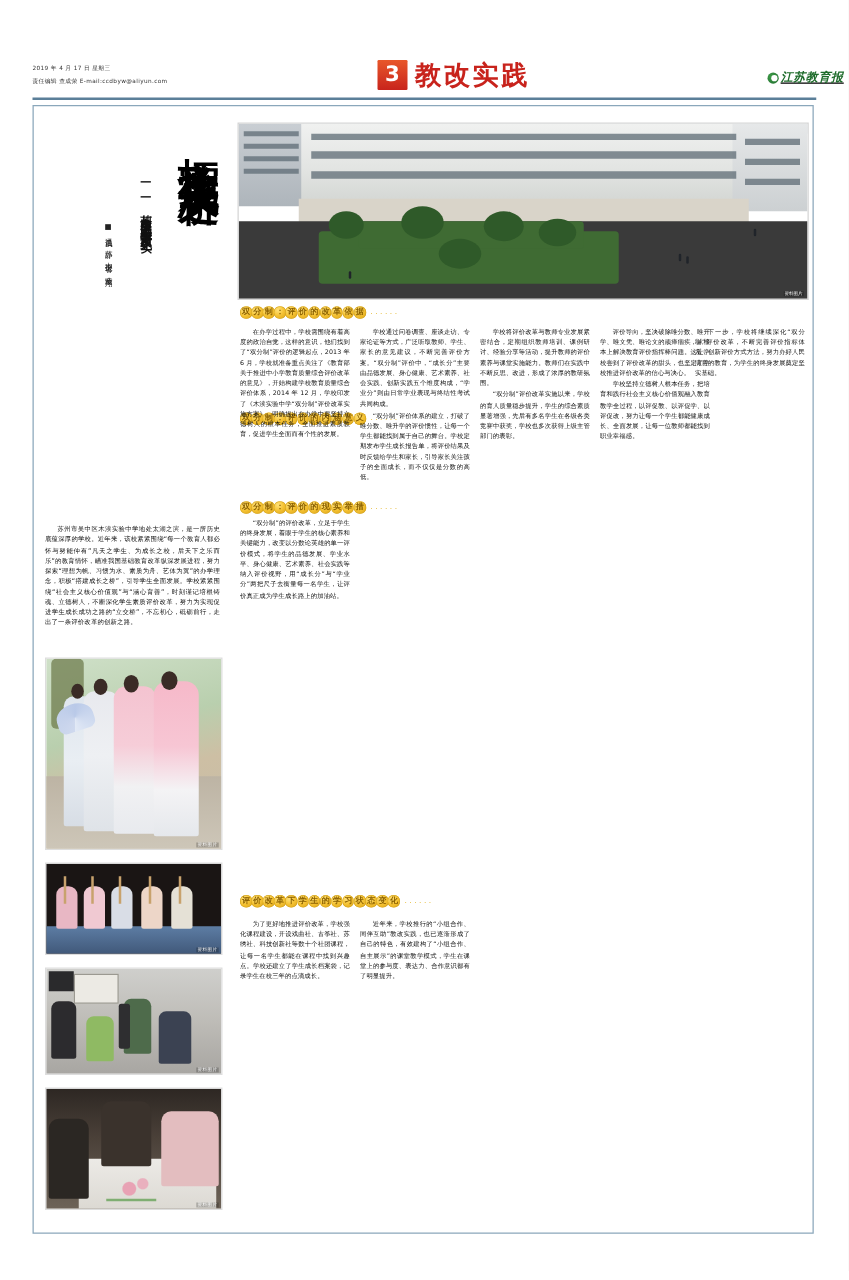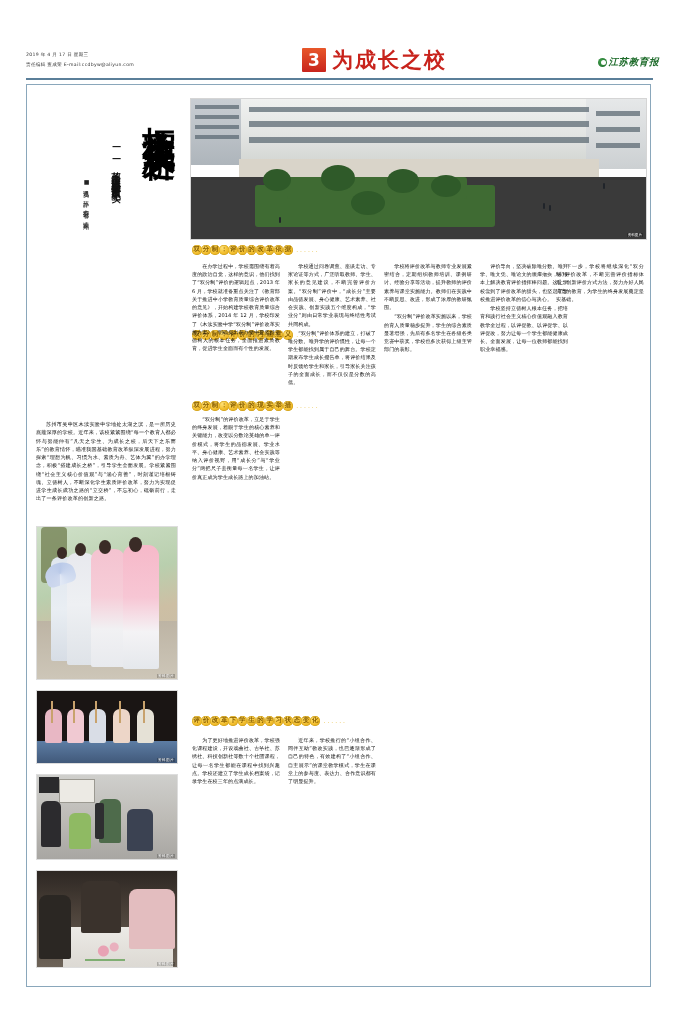--- a/index.html
+++ b/index.html
@@ -17,21 +17,21 @@
     position:absolute;left:302px;top:48px;width:24px;height:24px;
     background:linear-gradient(180deg,#e8572a 0%,#c8241c 100%);
     color:#fff;font-size:17px;font-weight:bold;line-height:24px;text-align:center;
     border-radius:1px;
   }
   .mh-sectitle{
     position:absolute;left:332px;top:47px;font-size:21px;font-weight:bold;
     color:#c8231c;letter-spacing:2px;line-height:26px;
     font-family:"DejaVu Sans",sans-serif;
   }
-  .mh-logo{position:absolute;right:20px;top:56px;display:flex;align-items:center;gap:2px;}
+  .mh-logo{position:absolute;right:4px;top:56px;display:flex;align-items:center;gap:2px;text-decoration:underline;}
   .mh-logo-mark{
     width:9px;height:9px;border-radius:50%;
     background:radial-gradient(circle at 35% 35%,#3f9c4a,#1d6b2a);
     position:relative;
   }
   .mh-logo-mark:after{
     content:"";position:absolute;left:3px;top:2px;width:5px;height:5px;
     border-radius:50%;background:#fff;
   }
   .mh-logo-text{
@@ -153,21 +153,21 @@
 </style>
 </head>
 <body>
 
 <div id="page">
 
   <div class="masthead">
     <div class="mh-date">2019 年 4 月 17 日   星期三</div>
     <div class="mh-email">责任编辑 查成荣 E-mail:ccdbyw@aliyun.com</div>
     <div class="mh-secnum">3</div>
-    <div class="mh-sectitle">为成长之校</div>
+    <div class="mh-sectitle">教改实践</div>
     <div class="mh-logo">
       <span class="mh-logo-mark"></span>
       <span class="mh-logo-text">江苏教育报</span>
     </div>
     <div class="mh-rule"></div>
   </div>
 
   <div class="frame"></div>
 
   <div class="leftcol">

